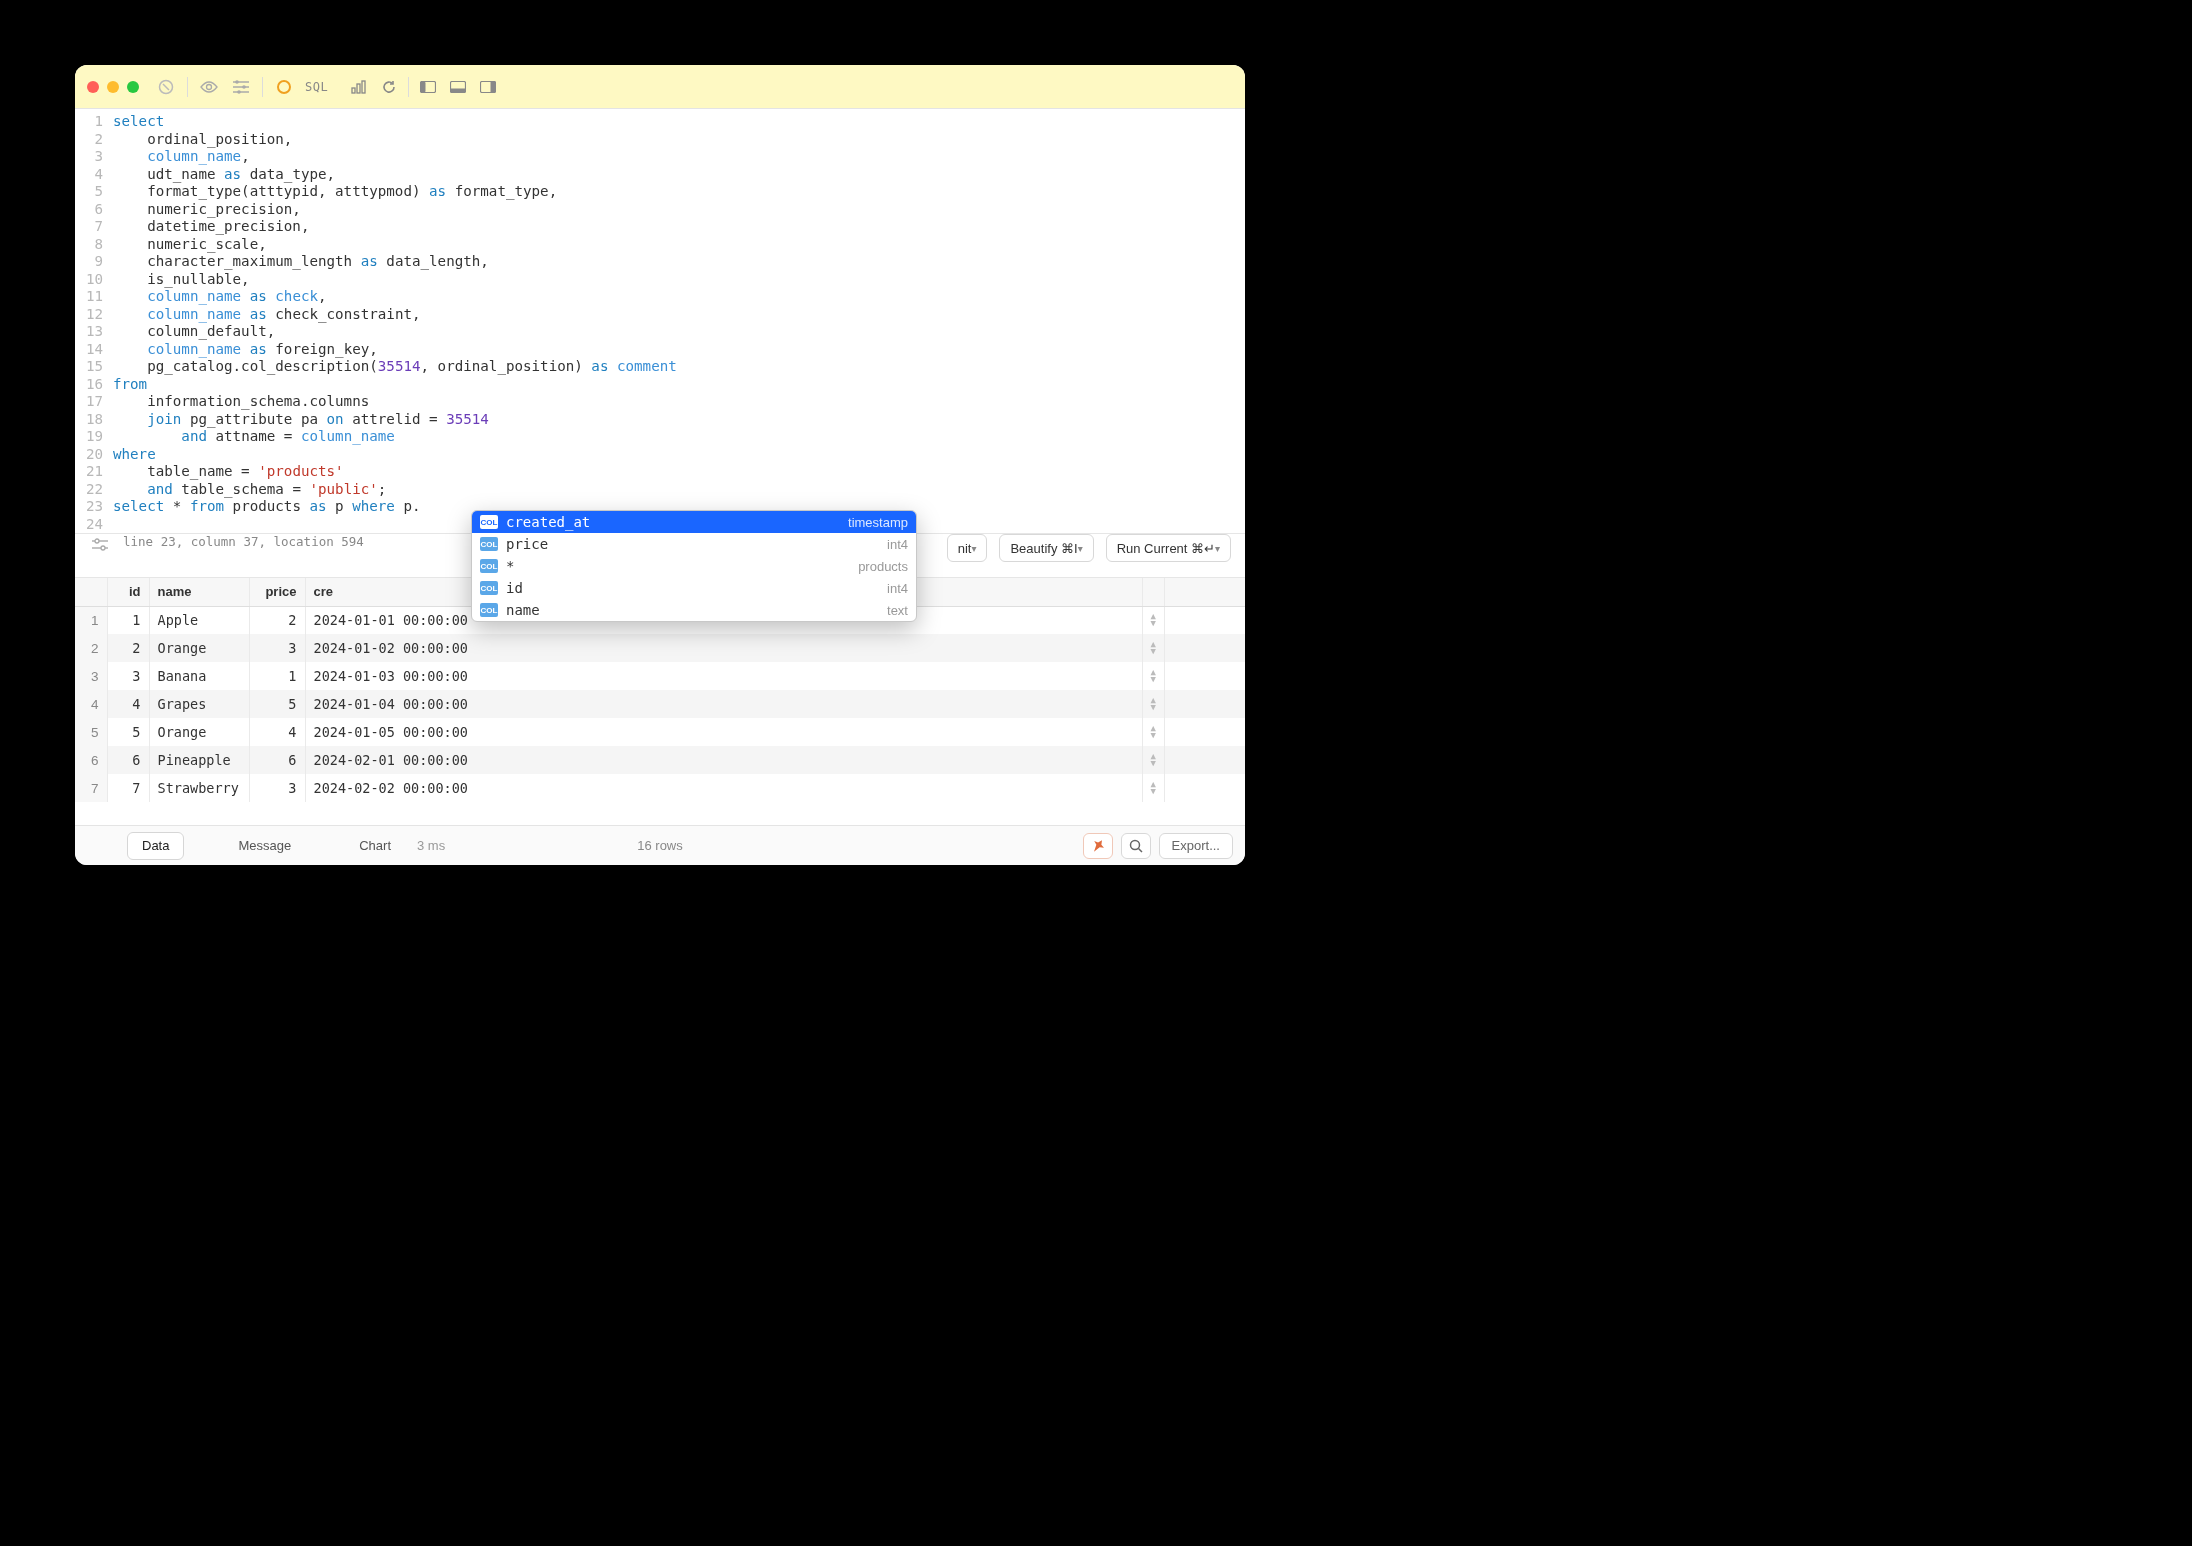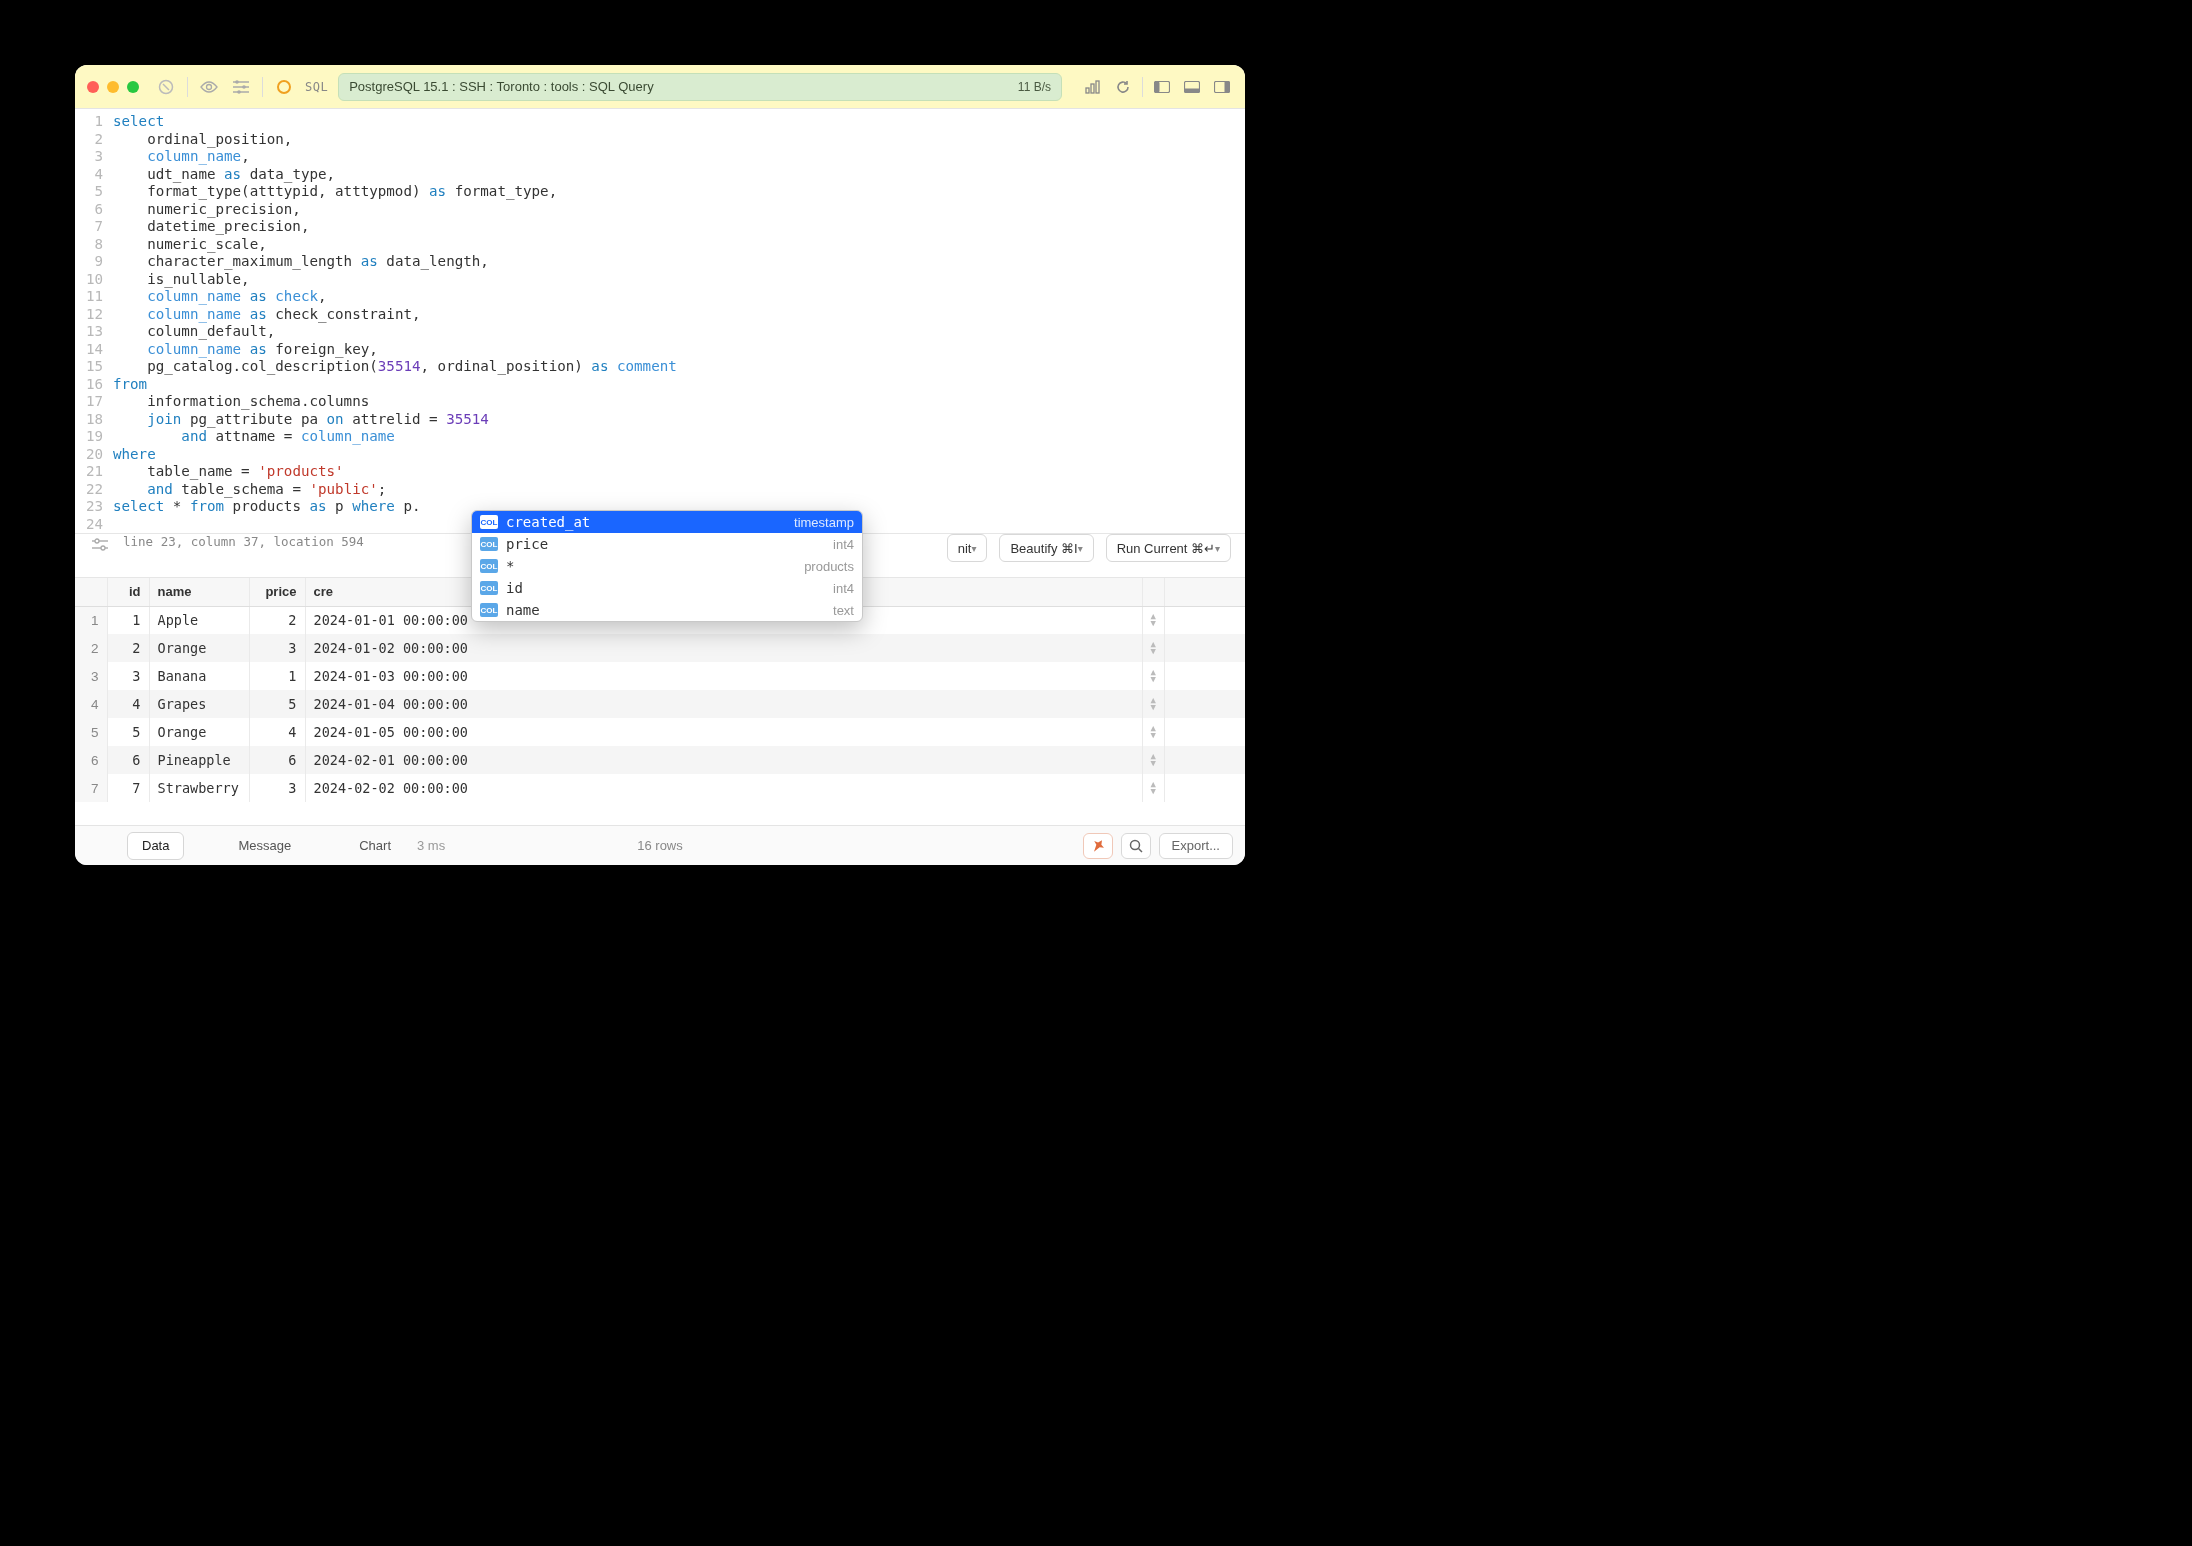--- a/index.html
+++ b/index.html
@@ -119,21 +119,21 @@
     cursor: pointer;
   }
   .pill .chev { color: #888; font-size: 10px; }
   .spacer { flex: 1; }
 
   
   .autocomplete {
     position: absolute;
     left: 396px;
     top: 445px;
-    width: 392px;
+    width: 446px;
     background: #fff;
     border: 1px solid #c8c8c8;
     border-radius: 6px;
     box-shadow: 0 8px 24px rgba(0,0,0,0.25);
     overflow: hidden;
     font-size: 14px;
     z-index: 10;
   }
   .ac-row {
     display: flex;
@@ -276,24 +276,20 @@
           <circle cx="4" cy="2" r="1.8" fill="#aaa"></circle>
           <circle cx="11" cy="7" r="1.8" fill="#aaa"></circle>
           <circle cx="6" cy="12" r="1.8" fill="#aaa"></circle>
         </svg>
     </div>
     <div class="tb-sep"></div>
     <div class="tb-icon">
       <span class="circle-icon"></span>
     </div>
     <span class="sql-tag">SQL</span>
-    <div class="conn-chip">
-      <span>PostgreSQL 15.1 : SSH : Toronto : tools : SQL Query</span>
-      <span class="rate">11 B/s</span>
-    </div>
     <div class="right-tools">
       <div class="tb-icon">
         <svg width="16" height="14" viewBox="0 0 16 14">
             <rect x="1" y="8" width="3" height="5" fill="none" stroke="#888" stroke-width="1.3"></rect>
             <rect x="6" y="4" width="3" height="9" fill="none" stroke="#888" stroke-width="1.3"></rect>
             <rect x="11" y="1" width="3" height="12" fill="none" stroke="#888" stroke-width="1.3"></rect>
           </svg>
       </div>
       <div class="tb-icon">
         <svg width="16" height="16" viewBox="0 0 16 16">

